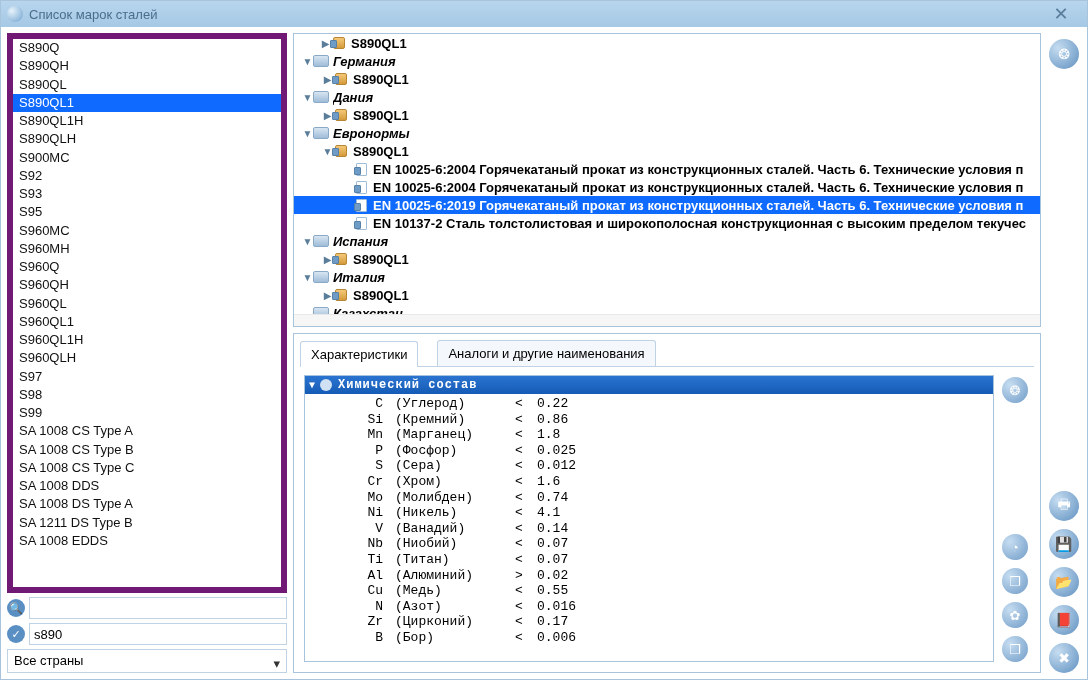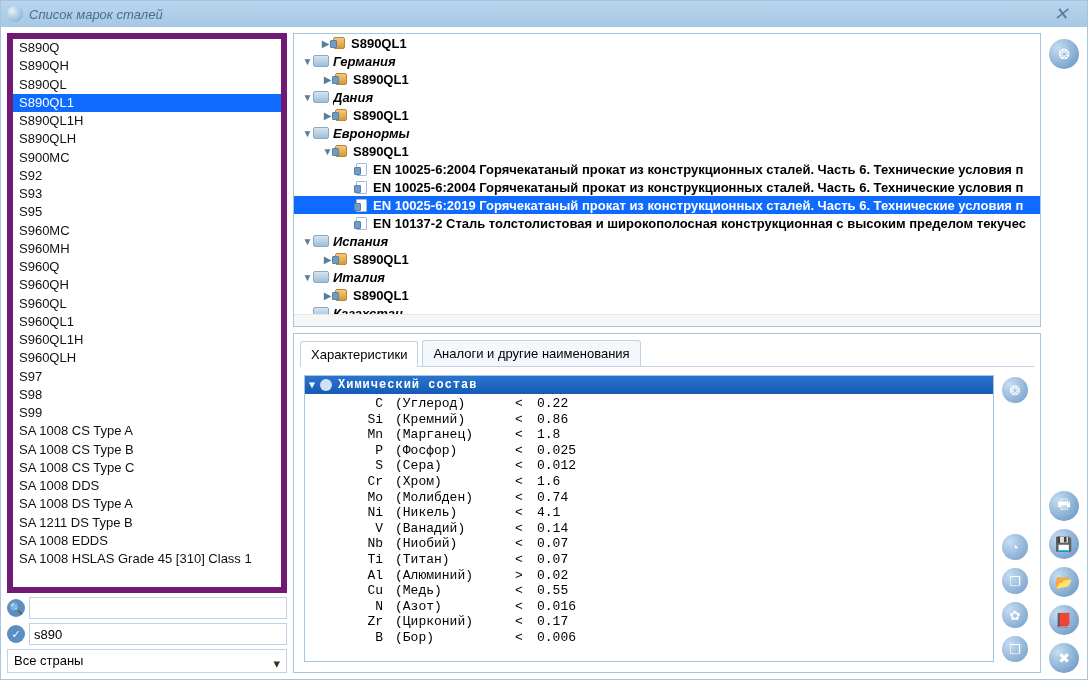--- a/index.html
+++ b/index.html
@@ -1,18 +1,18 @@
 <!DOCTYPE html>
 <html><head>
 <meta charset="utf-8">
 <style>
 * { box-sizing: border-box; margin: 0; padding: 0; }
 body { font-family: Arial, sans-serif; font-size: 13px; background: #fff; overflow: hidden; }
 .window { width: 1088px; height: 680px; border: 1px solid #a8c4dd; display: flex; flex-direction: column; }
-.titlebar { height: 26px; background: linear-gradient(#b8d5ed, #a5c8e5); display: flex; align-items: center; padding: 0 6px; color: #4a6d8c; font-size: 13px; font-style: italic; }
+.titlebar { height: 26px; background: linear-gradient(#b8d5ed, #a5c8e5); display: flex; align-items: center; padding: 0 6px; color: #4a6d8c; font-size: 13px; }
 .titlebar .app-icon { width: 16px; height: 16px; border-radius: 50%; background: radial-gradient(circle at 30% 30%, #e6f2fb, #6fa3cf); margin-right: 6px; }
 .titlebar .title { flex: 1; }
 .titlebar .close-btn { width: 40px; text-align: center; font-size: 18px; color: #5a7d9a; cursor: pointer; }
 .body { flex: 1; display: flex; padding: 6px; gap: 6px; background: #fff; min-height: 0; }
 
 .left-col { width: 280px; display: flex; flex-direction: column; gap: 4px; }
 .list-panel { flex: 1; border: 6px solid #701a75; position: relative; overflow: hidden; }
 .list-scroll { overflow-y: scroll; height: 100%; scrollbar-width: thin; }
 .list-item { padding: 1px 6px; font-size: 13px; color: #111; cursor: pointer; white-space: nowrap; overflow: hidden; text-overflow: ellipsis; line-height: 1.25; }
 .list-item.selected { background: #0f6bff; color: #fff; }
@@ -39,21 +39,21 @@
 .doc-icon::before { content: ""; position: absolute; left: -3px; top: 3px; width: 5px; height: 6px; background: #6f9bc7; border: 1px solid #5881a8; border-radius: 1px; }
 .tree-label { flex: 1; overflow: hidden; font-weight: bold; }
 .bold { font-weight: 700; }
 .italic { font-style: italic; }
 .ind0 { padding-left: 26px; }
 .ind1 { padding-left: 8px; }
 .ind2 { padding-left: 28px; }
 .ind3 { padding-left: 48px; justify-content: space-between; }
 
 .detail-panel { flex: 1; border: 1px solid #a8c4dc; display: flex; flex-direction: column; min-height: 0; }
-.tabs { display: flex; padding: 6px 6px 0 6px; gap: 4px; align-items: center; }
+.tabs { display: flex; padding: 6px 6px 0 6px; gap: 19px; align-items: center; }
 .tab { border: 1px solid #c0d3e5; border-bottom: none; padding: 5px 10px; font-size: 13px; background: #f4f8fc; border-radius: 3px 3px 0 0; cursor: pointer; }
 .tab.active { background: #fff; position: relative; top: 1px; }
 .tab-body { flex: 1; border-top: 1px solid #c0d3e5; margin: 0 6px 6px 6px; padding: 8px 4px 4px 4px; min-height: 0; display: flex; gap: 6px; }
 .chem-panel { flex: 1; border: 1px solid #a8c4dc; display: flex; flex-direction: column; min-height: 0; }
 .chem-header { background: linear-gradient(#2a74d0, #155bb5); color: #fff; font-size: 12px; font-weight: 700; padding: 2px 4px; display: flex; align-items: center; font-family: "Courier New", monospace; letter-spacing: 1px; }
 .chem-header .hdr-arrow { margin-right: 4px; font-size: 10px; }
 .chem-header .hdr-icon { width: 12px; height: 12px; border-radius: 50%; background: #cfe1f3; margin-right: 6px; }
 .chem-body { flex: 1; overflow-y: scroll; scrollbar-width: thin; font-family: "Courier New", monospace; font-size: 13px; padding: 2px 10px; }
 .chem-row { display: flex; line-height: 1.2; }
 .chem-sym { width: 80px; text-align: right; padding-right: 12px; }
@@ -109,21 +109,20 @@
             <div class="list-item">S97</div>
             <div class="list-item">S98</div>
             <div class="list-item">S99</div>
             <div class="list-item">SA 1008 CS Type A</div>
             <div class="list-item">SA 1008 CS Type B</div>
             <div class="list-item">SA 1008 CS Type C</div>
             <div class="list-item">SA 1008 DDS</div>
             <div class="list-item">SA 1008 DS Type A</div>
             <div class="list-item">SA 1211 DS Type B</div>
             <div class="list-item">SA 1008 EDDS</div>
-            <div class="list-item">SA 1008 HSLAS Grade 45 [310] Class 1</div>
           </div>
       </div>
       <div class="search-row">
         <span class="icon-circle">🔍</span>
         <input type="text" value="" style="">
       </div>
       <div class="search-row">
         <span class="icon-circle">✓</span>
         <input type="text" value="s890" style="">
       </div>

